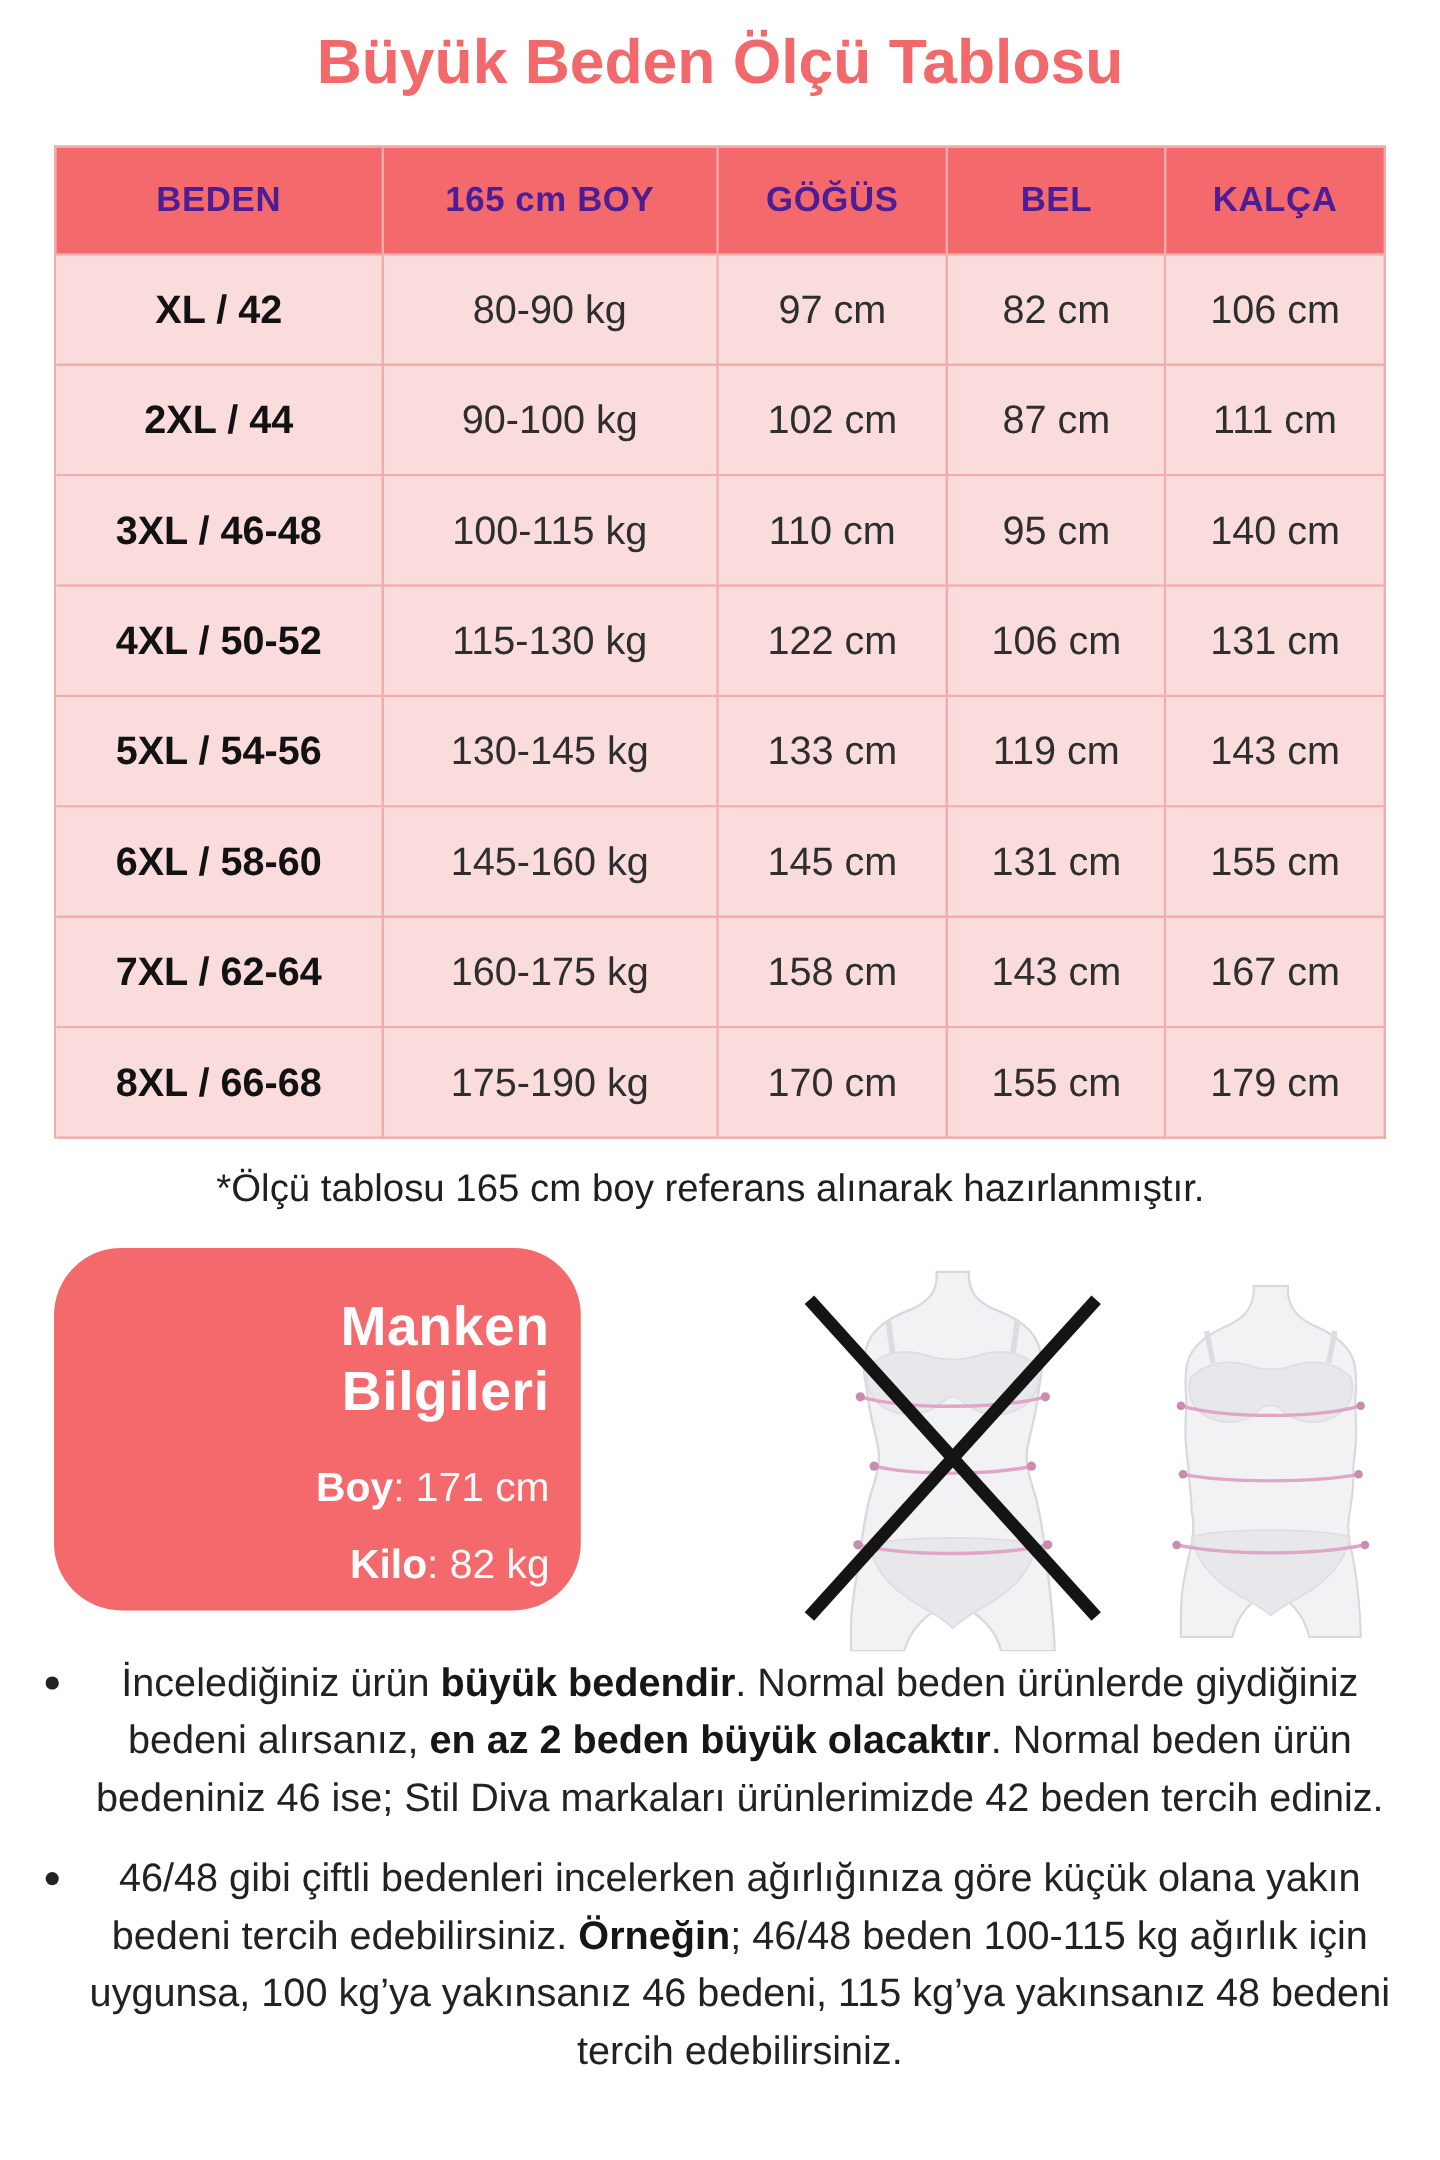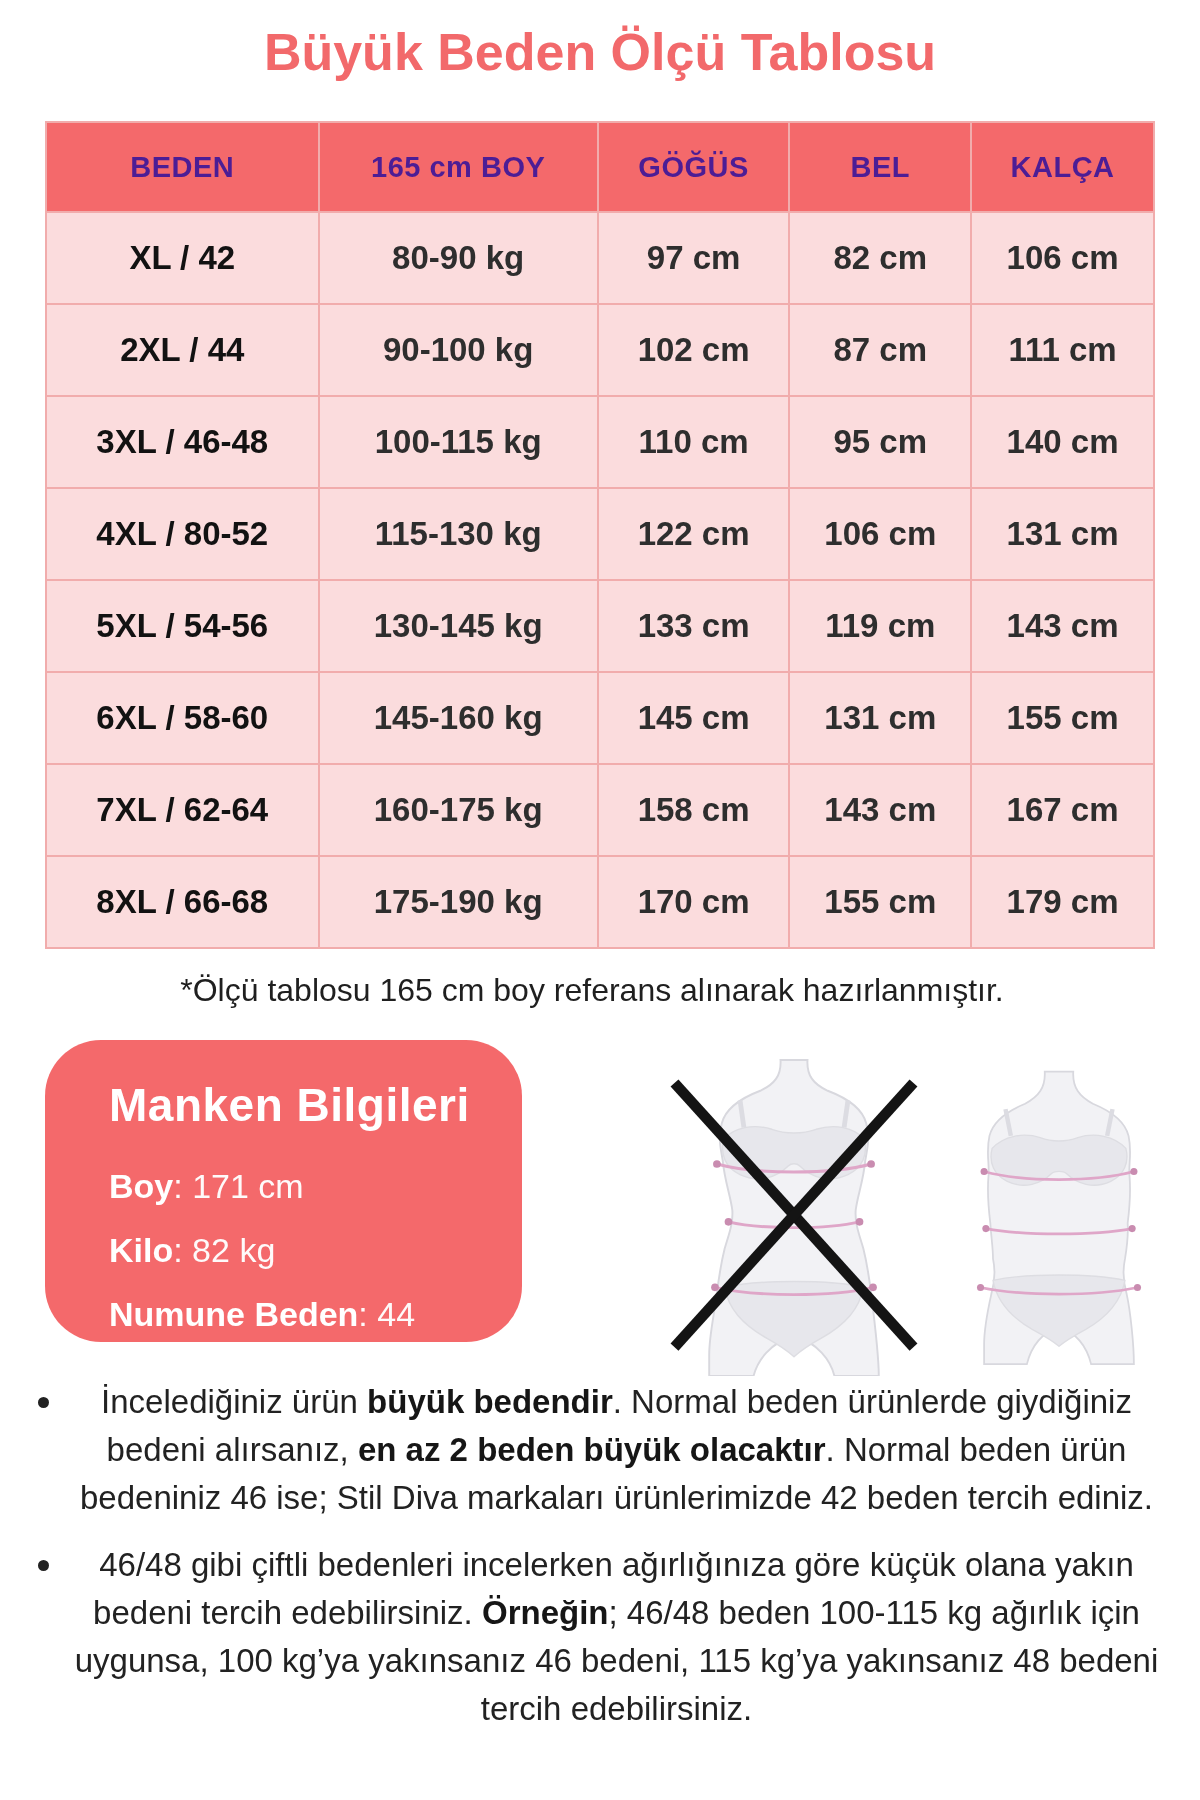--- a/index.html
+++ b/index.html
@@ -26,33 +26,33 @@
     border-right:2px solid #F1ACAC;border-bottom:2px solid #F1ACAC;
     display:flex;align-items:center;justify-content:center;
     box-sizing:border-box;text-align:center;
   }
   .cell.th{
     height:90px;background:#F4696B;color:#4c1d95;
     font-weight:700;font-size:29px;letter-spacing:0.5px;
   }
   .cell.td{
     height:92px;background:#FBDCDD;
-    font-size:33px;color:#2e2e2e;font-weight:700;
+    font-size:33px;color:#2e2e2e;font-weight:400;
   }
   .cell.td.size{font-weight:700;color:#121212;}
   
   .footnote{
     position:absolute;top:972px;left:0;right:16px;text-align:center;
     font-size:32px;color:#1f1f1f;
   }
   
   .model-card{
-    position:absolute;left:45px;top:1040px;width:477px;height:302px;
+    position:absolute;left:45px;top:1040px;width:439px;height:302px;
     background:#F4696B;border-radius:56px;color:#ffffff;
-    padding:30px 26px 0 64px;box-sizing:border-box;
+    padding:30px 26px 0 64px;box-sizing:border-box;text-align:right;
   }
   .model-title{font-size:46px;font-weight:700;margin:8px 0 22px 0;letter-spacing:0.5px;}
   .model-row{font-size:34px;line-height:64px;white-space:nowrap;}
   .model-row .label{font-weight:700;}
   .model-row .value{font-weight:400;opacity:0.97;}
   
   .figure-wrong{position:absolute;left:648px;top:1058px;width:292px;height:318px;}
   .figure-right{position:absolute;left:952px;top:1064px;width:214px;height:306px;}
   .figure-wrong svg,.figure-right svg{width:100%;height:100%;display:block;}
   .torso{fill:#F2F2F5;stroke:#D8D8DE;stroke-width:2;}
@@ -75,21 +75,21 @@
 </head>
 <body>
 
 <div class="page-title">Büyük Beden Ölçü Tablosu</div>
 
 <div class="size-table" id="size-table">
     <div class="trow"><div class="cell th">BEDEN</div><div class="cell th">165 cm BOY</div><div class="cell th">GÖĞÜS</div><div class="cell th">BEL</div><div class="cell th">KALÇA</div></div>
     <div class="trow"><div class="cell td size">XL / 42</div><div class="cell td">80-90 kg</div><div class="cell td">97 cm</div><div class="cell td">82 cm</div><div class="cell td">106 cm</div></div>
     <div class="trow"><div class="cell td size">2XL / 44</div><div class="cell td">90-100 kg</div><div class="cell td">102 cm</div><div class="cell td">87 cm</div><div class="cell td">111 cm</div></div>
     <div class="trow"><div class="cell td size">3XL / 46-48</div><div class="cell td">100-115 kg</div><div class="cell td">110 cm</div><div class="cell td">95 cm</div><div class="cell td">140 cm</div></div>
-    <div class="trow"><div class="cell td size">4XL / 80-52</div><div class="cell td">115-130 kg</div><div class="cell td">122 cm</div><div class="cell td">106 cm</div><div class="cell td">131 cm</div></div>
+    <div class="trow"><div class="cell td size">4XL / 50-52</div><div class="cell td">115-130 kg</div><div class="cell td">122 cm</div><div class="cell td">106 cm</div><div class="cell td">131 cm</div></div>
     <div class="trow"><div class="cell td size">5XL / 54-56</div><div class="cell td">130-145 kg</div><div class="cell td">133 cm</div><div class="cell td">119 cm</div><div class="cell td">143 cm</div></div>
     <div class="trow"><div class="cell td size">6XL / 58-60</div><div class="cell td">145-160 kg</div><div class="cell td">145 cm</div><div class="cell td">131 cm</div><div class="cell td">155 cm</div></div>
     <div class="trow"><div class="cell td size">7XL / 62-64</div><div class="cell td">160-175 kg</div><div class="cell td">158 cm</div><div class="cell td">143 cm</div><div class="cell td">167 cm</div></div>
     <div class="trow"><div class="cell td size">8XL / 66-68</div><div class="cell td">175-190 kg</div><div class="cell td">170 cm</div><div class="cell td">155 cm</div><div class="cell td">179 cm</div></div>
   </div>
 
 <div class="footnote">*Ölçü tablosu 165 cm boy referans alınarak hazırlanmıştır.</div>
 
 <div class="model-card">
   <div class="model-title">Manken Bilgileri</div>

